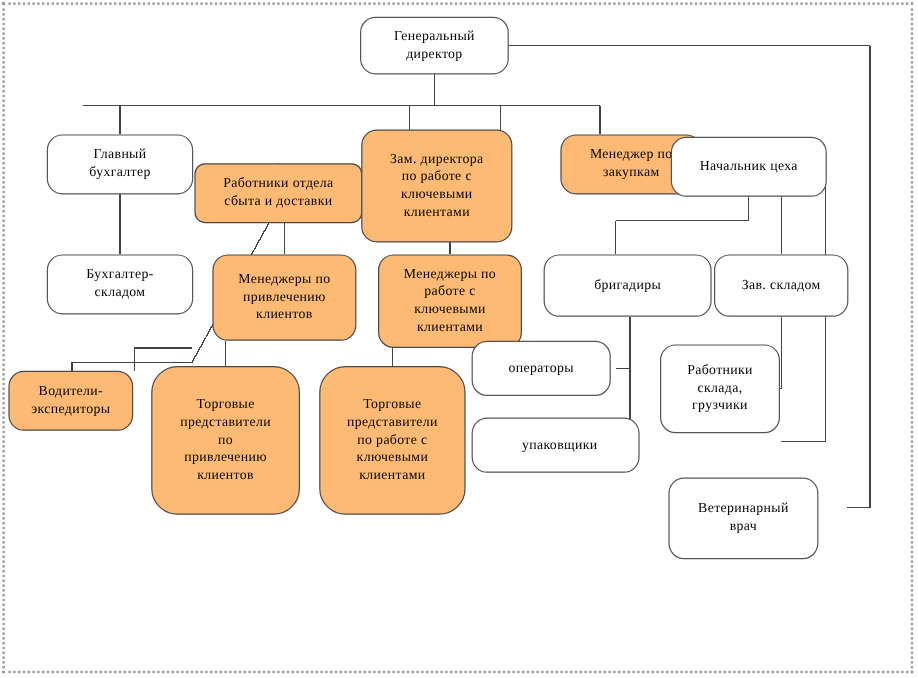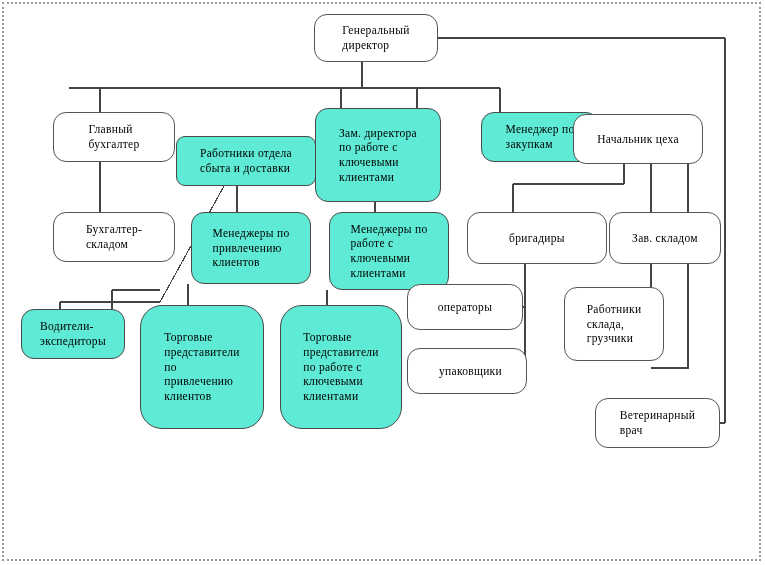--- a/index.html
+++ b/index.html
@@ -35,37 +35,37 @@
     width: 765px;
     height: 565px;
   }
   .node {
     position: absolute;
     box-sizing: border-box;
     border: 1px solid #555555;
     display: flex;
     align-items: center;
     justify-content: center;
+    text-align: center;
     color: #000000;
     font-size: 11.5px;
     line-height: 1.28;
     letter-spacing: 0.3px;
     padding: 2px 4px;
     z-index: 5;
-    margin-left: 14px;
   }
   .node .lbl {
     display: block;
     white-space: pre-line;
   }
   .fill-white {
     background: #ffffff;
   }
   .fill-gray {
-    background: #5eead4;
+    background: #fdba74;
     border-color: #4a4a4a;
   }
   .r-sm { border-radius: 9px; }
   .r-md { border-radius: 13px; }
   .r-lg { border-radius: 22px; }
 </style>
 </head>
 <body>
 
 <div id="page">
@@ -183,27 +183,27 @@
       <div class="node fill-gray r-lg" style="left: 266px; top: 305px; width: 122px; height: 124px;">
         <span class="lbl">Торговые
 представители
 по работе с
 ключевыми
 клиентами</span>
       </div>
       <div class="node fill-white r-md" style="left: 393px; top: 284px; width: 116px; height: 46px;">
         <span class="lbl">операторы</span>
       </div>
-      <div class="node fill-white r-md" style="left: 393px; top: 348px; width: 120px; height: 46px; padding-left: 11px;">
+      <div class="node fill-white r-md" style="left: 393px; top: 348px; width: 140px; height: 46px; padding-left: 11px;">
         <span class="lbl">упаковщики</span>
       </div>
       <div class="node fill-white r-md" style="left: 550px; top: 287px; width: 100px; height: 74px;">
         <span class="lbl">Работники
 склада,
 грузчики</span>
       </div>
-      <div class="node fill-white r-md" style="left: 581px; top: 398px; width: 125px; height: 50px;">
+      <div class="node fill-white r-md" style="left: 557px; top: 398px; width: 125px; height: 68px;">
         <span class="lbl">Ветеринарный
 врач</span>
       </div>
     </div>
 
 </div>
 
 </body></html>

